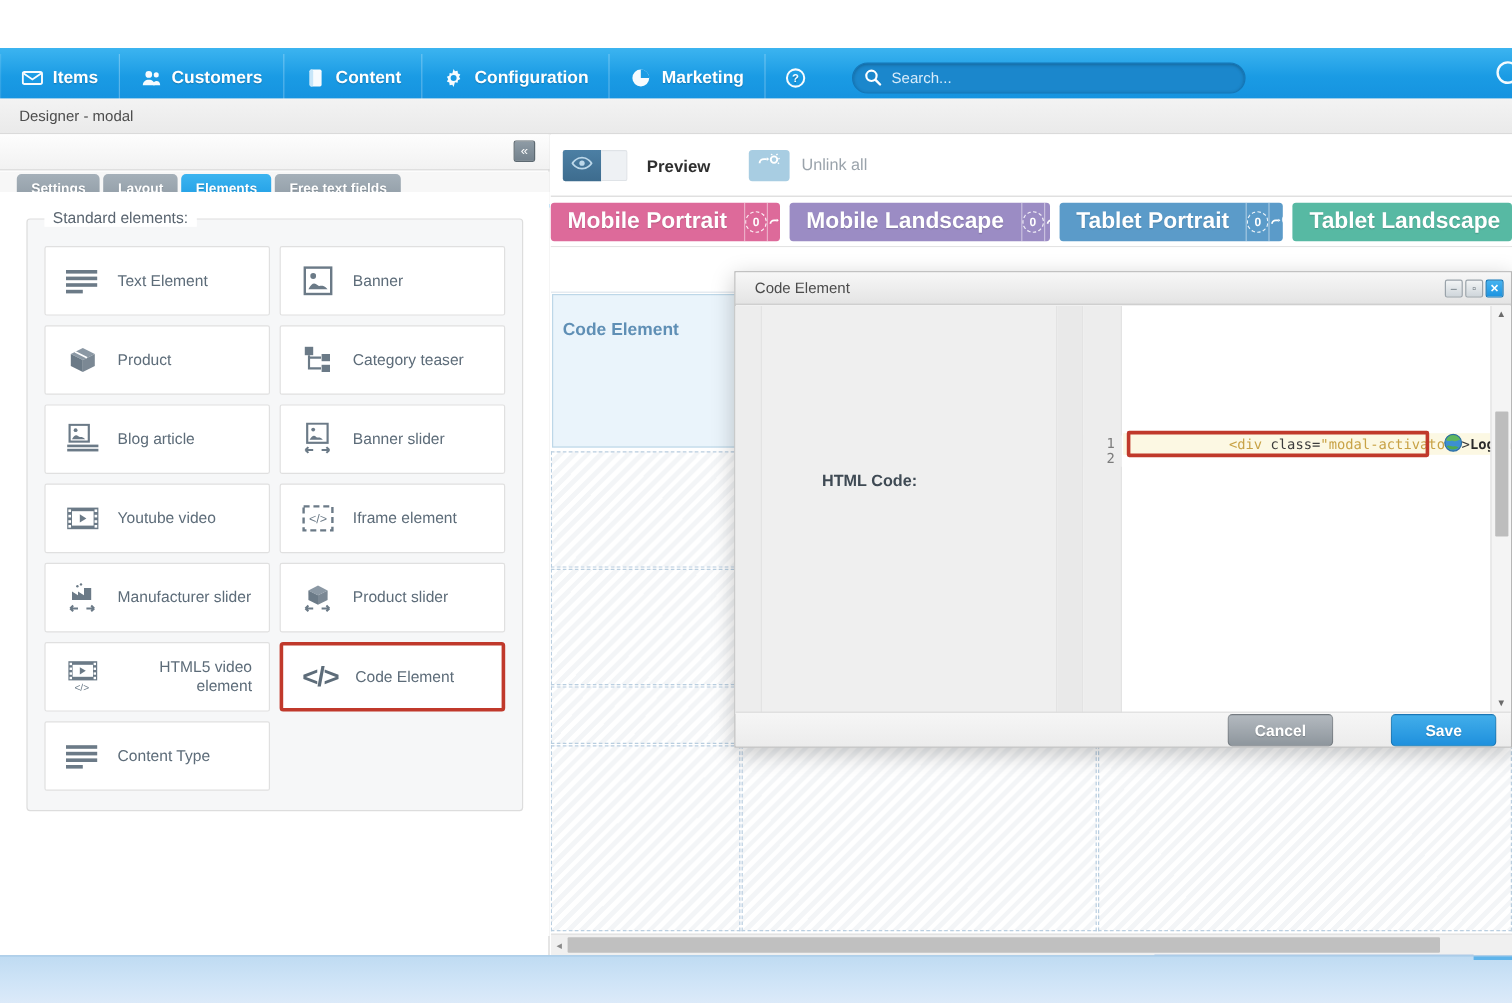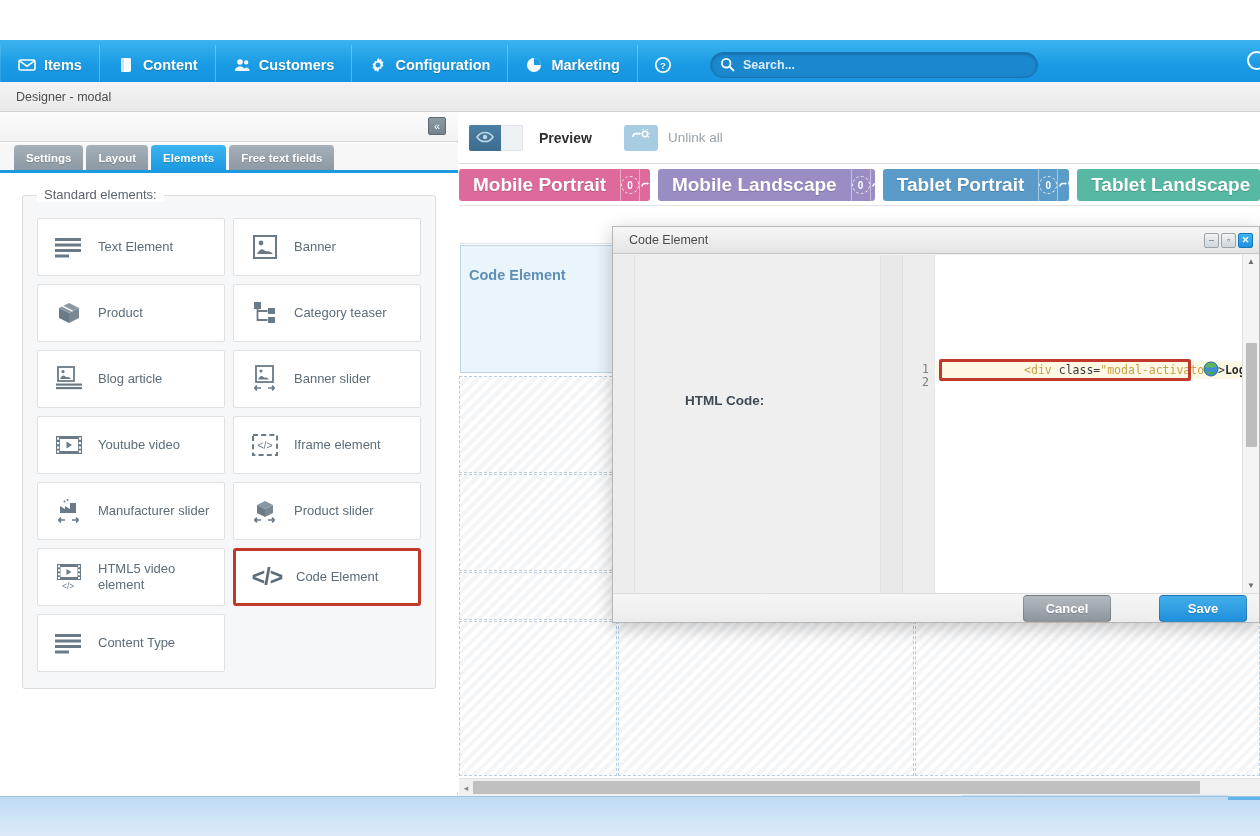--- a/index.html
+++ b/index.html
@@ -40,21 +40,20 @@
   .nav-ico svg { display:block; }
   .nav-help { padding:0 16px; border-right:none; }
   .search-wrap { margin-left:22px; position:relative; }
   .search-box {
     width:328px; height:26px; border-radius:13px;
     background:#1b87cc; border:1px solid #1576b6;
     box-shadow:inset 0 1px 3px rgba(0,0,0,0.26);
     padding:0 10px 0 32px; color:#ffffff; font-size:12.5px;
     font-family:"Liberation Sans", sans-serif;
     outline:none;
-    font-weight:bold;
   }
   .search-box::placeholder { color:#d8ecfa; }
   .search-ico { position:absolute; left:10px; top:5px; width:15px; height:15px; pointer-events:none; }
   .nav-right-ico {
     position:absolute; right:-6px; top:11px; width:19px; height:19px;
     border-radius:50%; border:2px solid #ffffff; opacity:.95;
   }
 
   
   .modbar {
@@ -89,21 +88,21 @@
   .tab {
     height:25px; padding:0 12px; margin-right:3px;
     display:flex; align-items:center; justify-content:center;
     font-size:11.5px; font-weight:bold; color:#ffffff;
     background:linear-gradient(180deg,#a5b0b9 0%,#8d99a3 100%);
     border-radius:4px 4px 0 0; cursor:pointer;
     text-shadow:0 1px 1px rgba(0,0,0,.2);
   }
   .tab.active { background:linear-gradient(180deg,#3cb4f0 0%,#1b9ae2 100%); }
 
-  .panel-body { position:absolute; left:0; top:61px; width:458px; height:620px; background:#ffffff; padding:22px; }
+  .panel-body { position:absolute; left:0; top:48px; width:458px; height:620px; background:#ffffff; padding:22px;text-align:right; }
   .fieldset {
     position:relative; border:1px solid #dddddd; border-radius:3px;
     padding:22px 14px 16px; background:#f6f7f8;
   }
   .fieldset-legend {
     position:absolute; left:14px; top:-9px; background:#ffffff;
     padding:0 7px; color:#5a6570; font-size:13px;
   }
   .el-grid { display:grid; grid-template-columns:1fr 1fr; gap:8px; }
   .el-card {
@@ -261,37 +260,37 @@
             <rect x="1" y="4" width="16" height="10" rx="1.5" fill="none" stroke="#fff" stroke-width="1.6"></rect>
             <path d="M1.8 5.2 9 10.2l7.2-5" fill="none" stroke="#fff" stroke-width="1.6"></path>
           </svg>
       </span>
       <span>Items</span>
     </div>
 
     <div class="nav-item">
       <span class="nav-ico">
         <svg width="18" height="18" viewBox="0 0 18 18">
-            <rect x="4" y="2" width="10" height="14" rx="1.4" fill="#fff"></rect>
-            <rect x="4" y="2" width="3" height="14" rx="1.4" fill="#cde9fa"></rect>
-          </svg>
-      </span>
-      <span>Content</span>
-    </div>
-
-    <div class="nav-item">
-      <span class="nav-ico">
-        <svg width="18" height="18" viewBox="0 0 18 18">
             <circle cx="7" cy="6" r="2.8" fill="#fff"></circle>
             <path d="M2 15c0-3 2.3-4.6 5-4.6S12 12 12 15z" fill="#fff"></path>
             <circle cx="13.2" cy="6.4" r="2.1" fill="#fff"></circle>
             <path d="M10.5 15c0-2.3 1.4-3.6 3-3.6s3 1.3 3 3.6z" fill="#fff"></path>
           </svg>
       </span>
       <span>Customers</span>
+    </div>
+
+    <div class="nav-item">
+      <span class="nav-ico">
+        <svg width="18" height="18" viewBox="0 0 18 18">
+            <rect x="4" y="2" width="10" height="14" rx="1.4" fill="#fff"></rect>
+            <rect x="4" y="2" width="3" height="14" rx="1.4" fill="#cde9fa"></rect>
+          </svg>
+      </span>
+      <span>Content</span>
     </div>
 
     <div class="nav-item">
       <span class="nav-ico">
         <svg width="18" height="18" viewBox="0 0 18 18">
             <path d="M9 1.5l1.1 1.9 2.2-.4.3 2.2 2 .9-1.1 1.9 1.1 1.9-2 .9-.3 2.2-2.2-.4L9 16.5l-1.1-1.9-2.2.4-.3-2.2-2-.9 1.1-1.9L3.4 8l2-.9.3-2.2 2.2.4z" fill="#fff"></path>
             <circle cx="9" cy="9" r="2.5" fill="#1a9be4"></circle>
           </svg>
       </span>
       <span>Configuration</span>

